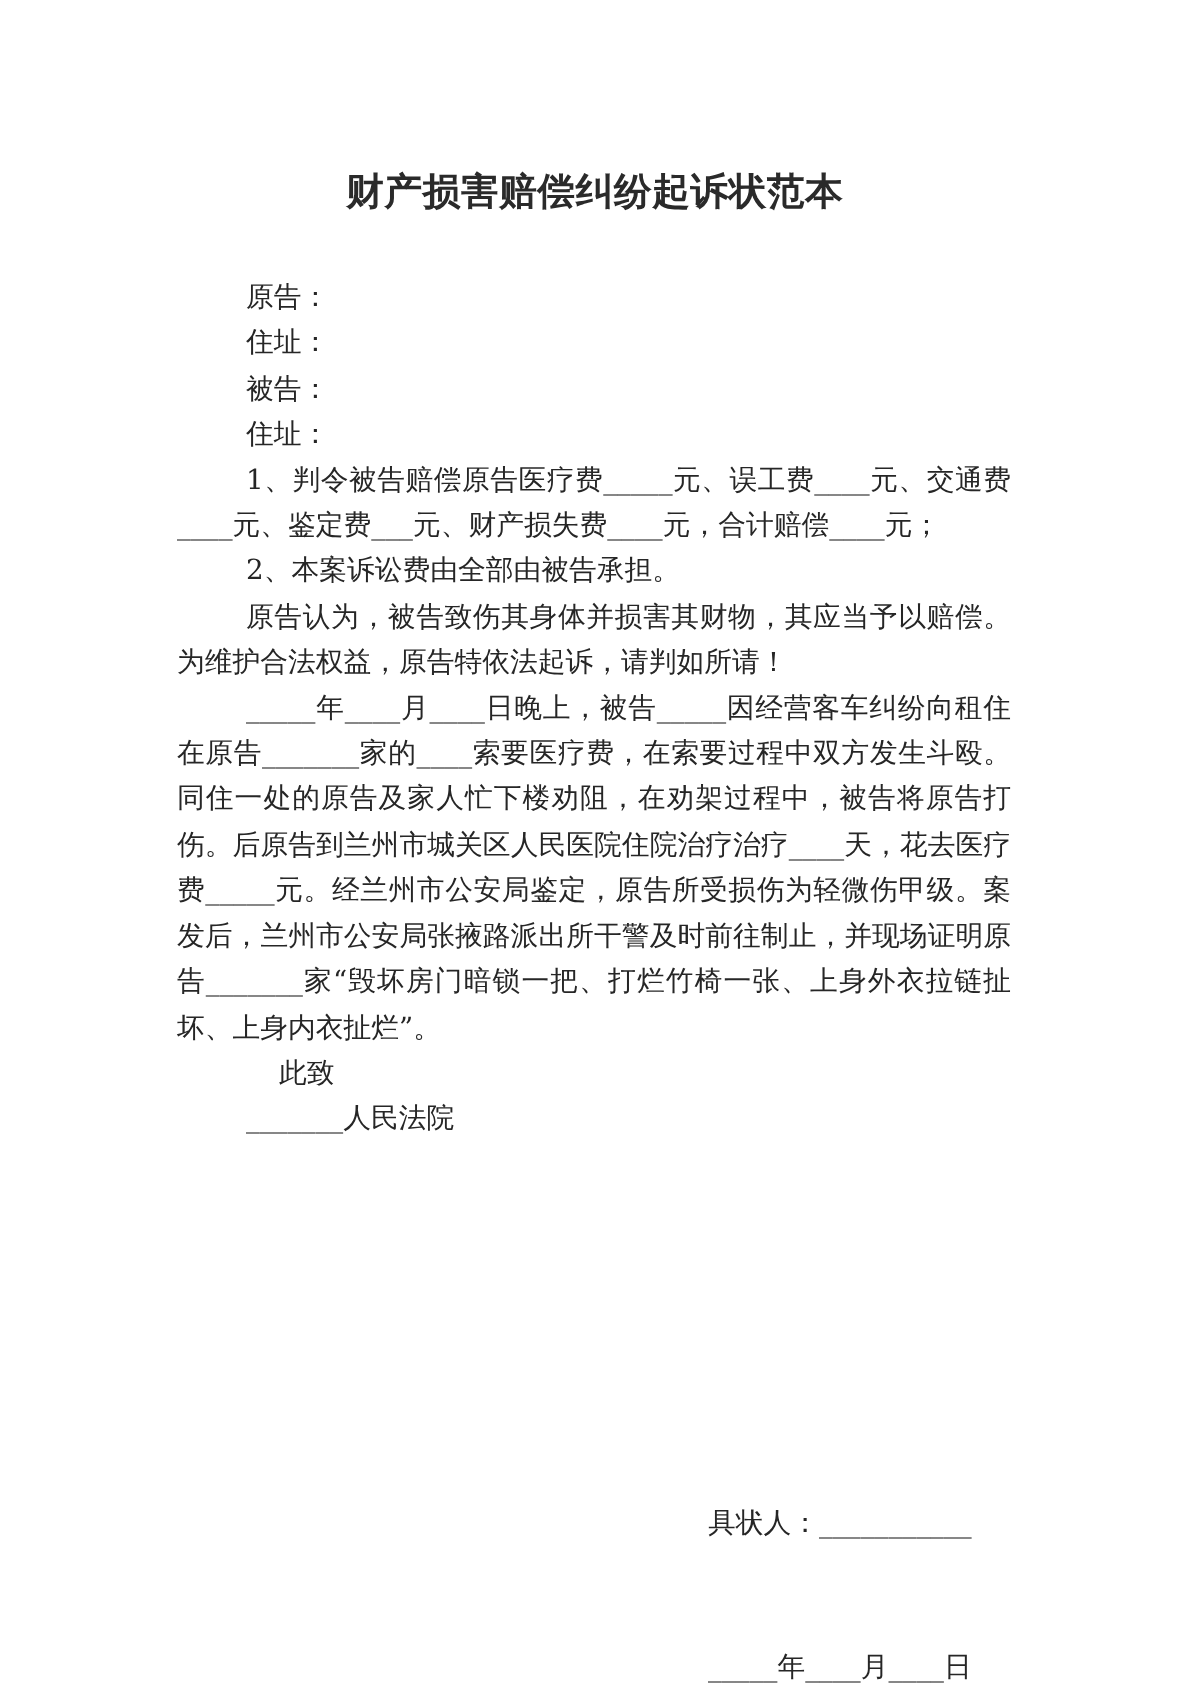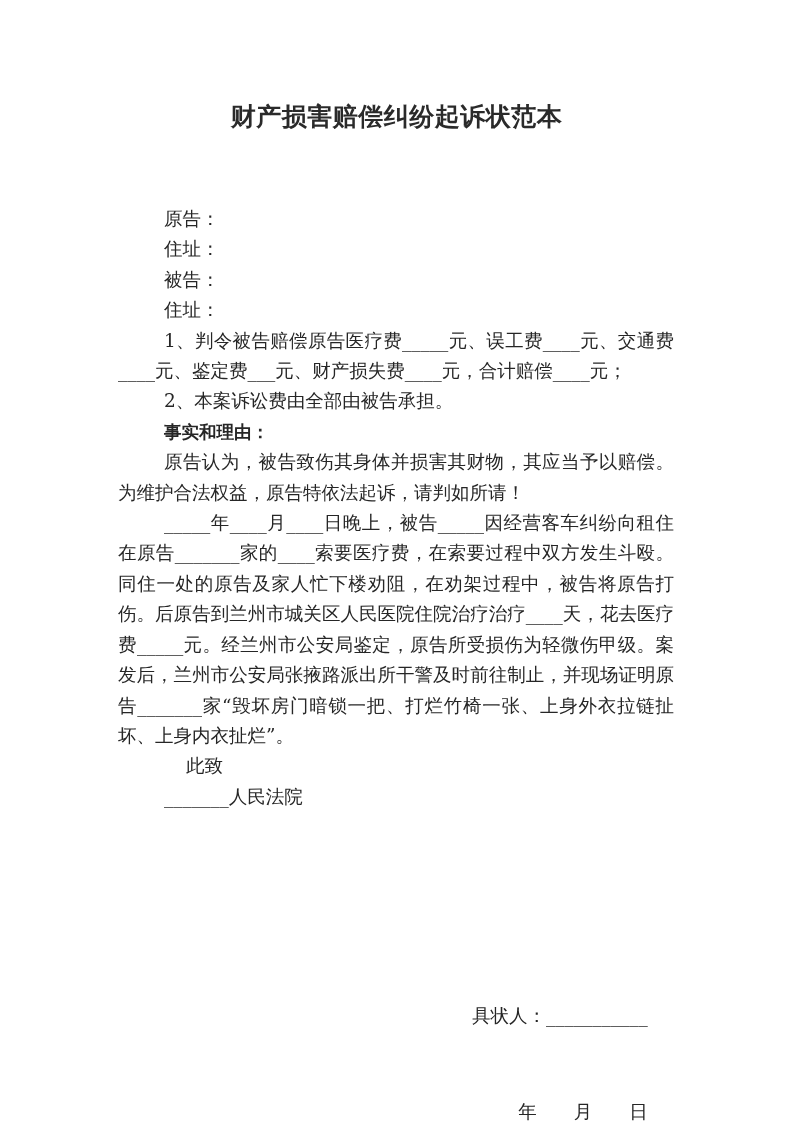--- a/index.html
+++ b/index.html
@@ -1,42 +1,41 @@
 <!DOCTYPE html>
 <html><head>
 <meta charset="utf-8">
 <style>
   html, body { margin: 0; padding: 0; background: #ffffff; }
   body { width: 793px; height: 1122px; position: relative; overflow: hidden;
          font-family: "DejaVu Serif", "Liberation Serif", serif; color: #262626; }
-  .title { position: absolute; top: 100px; left: 0; width: 793px; text-align: center;
+  .title { position: absolute; top: 111px; left: 0; width: 793px; text-align: center;
            font-family: "DejaVu Sans", "Liberation Sans", sans-serif; font-weight: bold;
            font-size: 25px; letter-spacing: 0.5px; color: #2a2a2a; }
-  .body { position: absolute; left: 118px; top: 204px; width: 556px; font-size: 18.5px; line-height: 30.4px; }
+  .body { position: absolute; left: 118px; top: 184px; width: 556px; font-size: 18.5px; line-height: 30.4px; }
   .line { white-space: pre; }
   .ind1 { padding-left: 46px; }
   .ind2 { padding-left: 68px; }
   .bold { font-family: "DejaVu Sans", "Liberation Sans", sans-serif; font-weight: bold; font-size: 17.5px; }
   .para { text-align: justify; text-align-last: left; }
   .para.first { text-indent: 46px; }
   .sig { position: absolute; left: 472px; top: 936px; font-size: 18.5px; line-height: 32px; white-space: pre; }
 </style>
 </head>
 <body>
 
 <div class="title">财产损害赔偿纠纷起诉状范本</div>
 
 <div class="body">
   <div class="line ind1">原告：</div>
   <div class="line ind1">住址：</div>
   <div class="line ind1">被告：</div>
   <div class="line ind1">住址：</div>
   <div class="para first">1、判令被告赔偿原告医疗费_____元、误工费____元、交通费____元、鉴定费___元、财产损失费____元，合计赔偿____元；</div>
   <div class="para first">2、本案诉讼费由全部由被告承担。</div>
-  <div class="line ind1 bold">事实和理由：</div>
   <div class="para first">原告认为，被告致伤其身体并损害其财物，其应当予以赔偿。为维护合法权益，原告特依法起诉，请判如所请！</div>
   <div class="para first">_____年____月____日晚上，被告_____因经营客车纠纷向租住在原告_______家的____索要医疗费，在索要过程中双方发生斗殴。同住一处的原告及家人忙下楼劝阻，在劝架过程中，被告将原告打伤。后原告到兰州市城关区人民医院住院治疗治疗____天，花去医疗费_____元。经兰州市公安局鉴定，原告所受损伤为轻微伤甲级。案发后，兰州市公安局张掖路派出所干警及时前往制止，并现场证明原告_______家“毁坏房门暗锁一把、打烂竹椅一张、上身外衣拉链扯坏、上身内衣扯烂”。</div>
   <div class="line ind2">此致</div>
   <div class="line ind1">_______人民法院</div>
 </div>
 
 <div class="sig">
   <div>具状人：___________</div>
   <div>_____年____月____日</div>
 </div>

